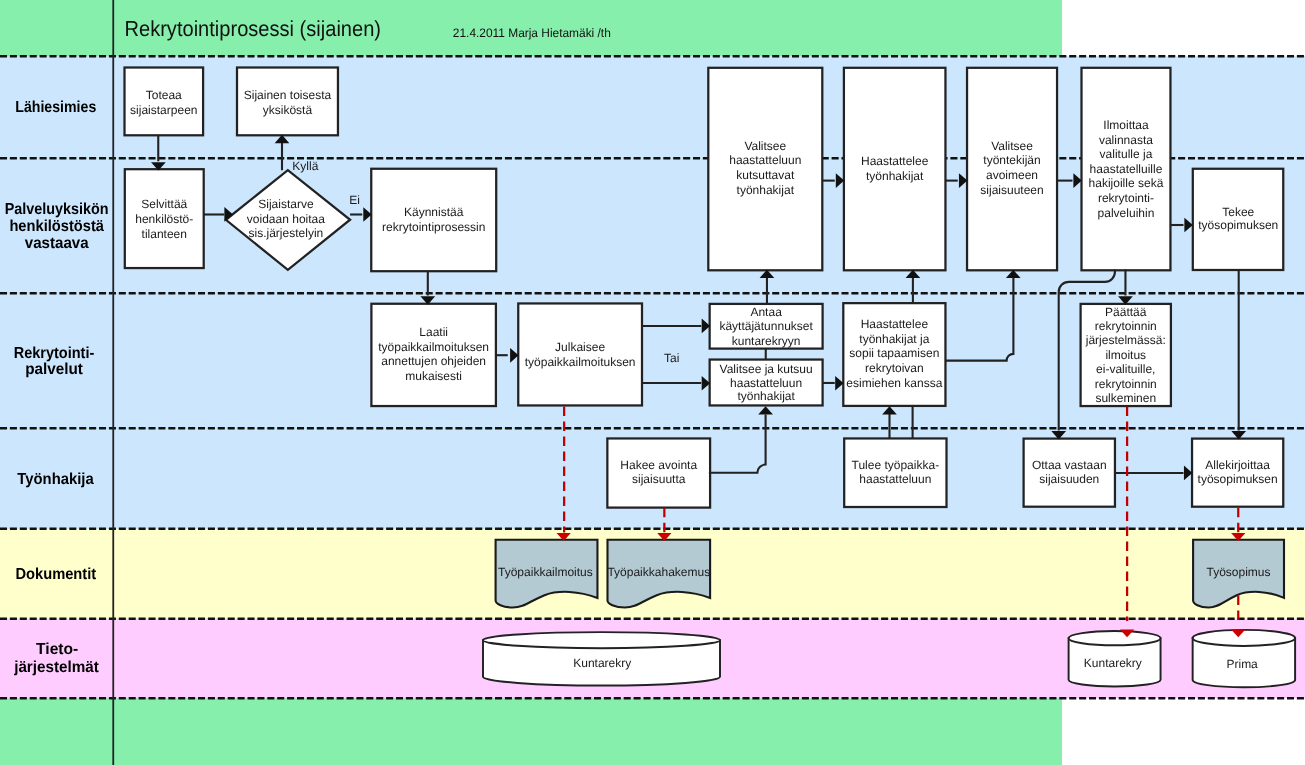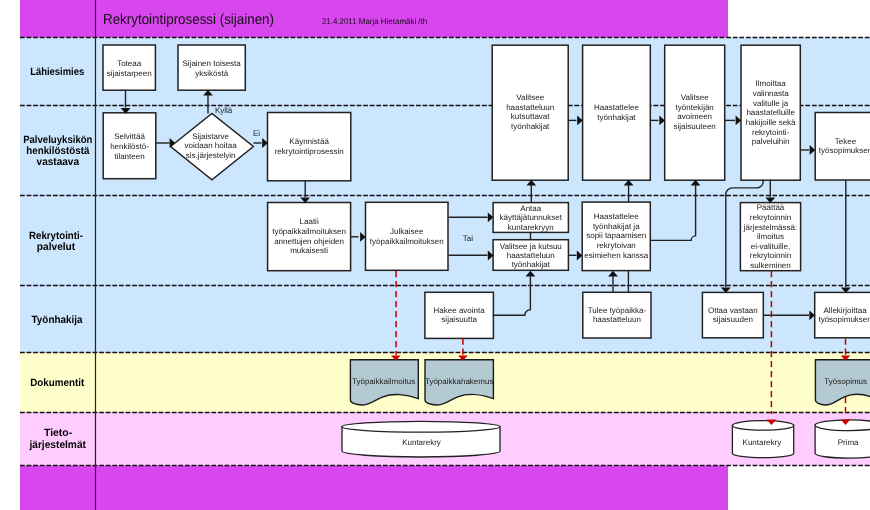--- a/index.html
+++ b/index.html
@@ -1,19 +1,19 @@
 <!DOCTYPE html>
 <html><head>
 <meta charset="utf-8">
 <title>Rekrytointiprosessi (sijainen)</title>
 <style>
   html,body{margin:0;padding:0;background:#ffffff;}
   body{width:870px;height:510px;overflow:hidden;
        font-family:"Liberation Sans",sans-serif;}
-  #page{position:relative;width:708px;height:510px;background:#d946ef;margin-left:20px;}
+  #page{position:relative;width:708px;height:510px;background:#86efac;}
   svg{display:block;}
   text{font-family:"Liberation Sans",sans-serif;text-rendering:geometricPrecision;}
   .lane-label{font-weight:bold;font-size:10.6px;fill:#000;text-anchor:middle;}
   .node-text{font-size:8px;fill:#1a1a1a;text-anchor:middle;}
   .doc-text{font-size:8px;fill:#1a1a1a;text-anchor:middle;}
   .title{font-size:14.5px;fill:#111;}
   .meta{font-size:8.2px;fill:#111;}
   .edge-label{font-size:8px;fill:#1a1a1a;}
   .box{fill:#ffffff;stroke:#222222;stroke-width:1.5;}
   .flow{stroke:#222222;stroke-width:1.4;fill:none;}

